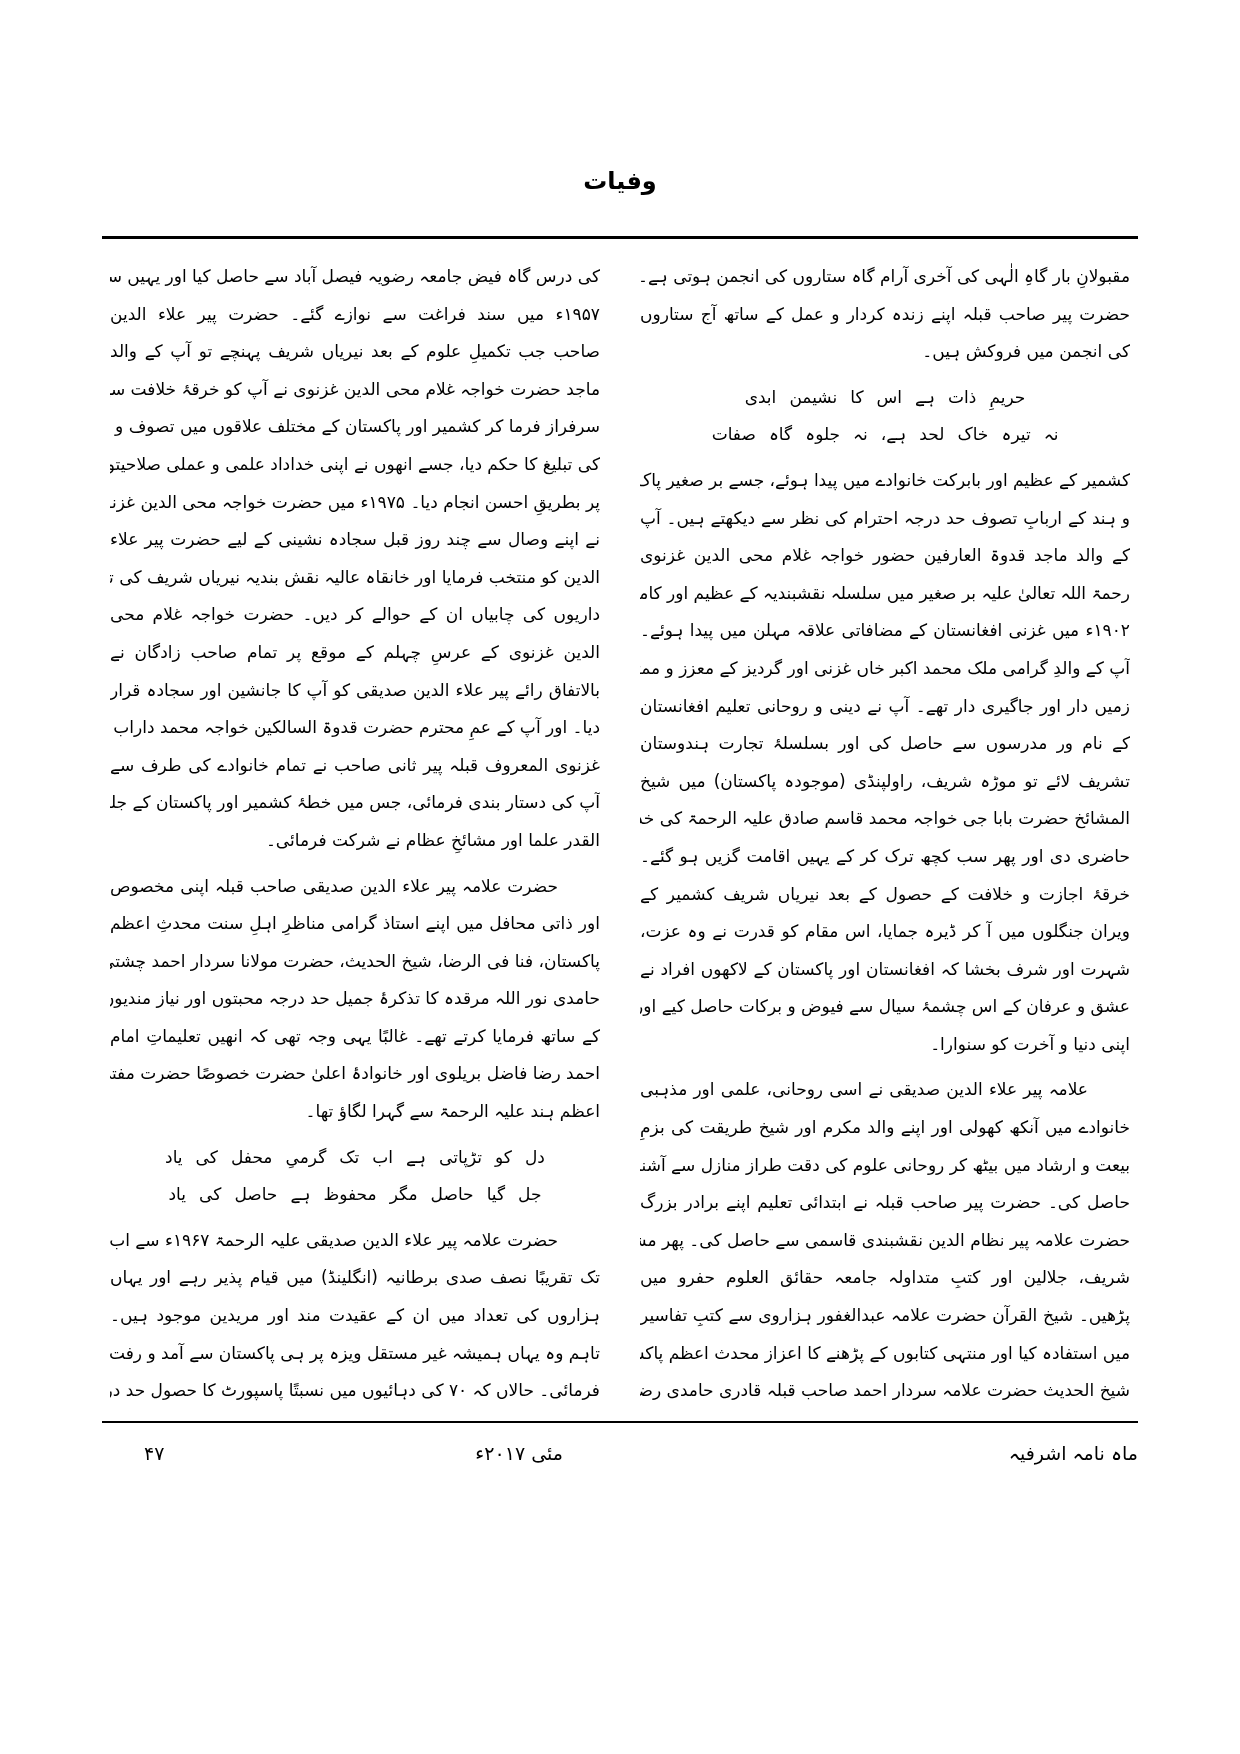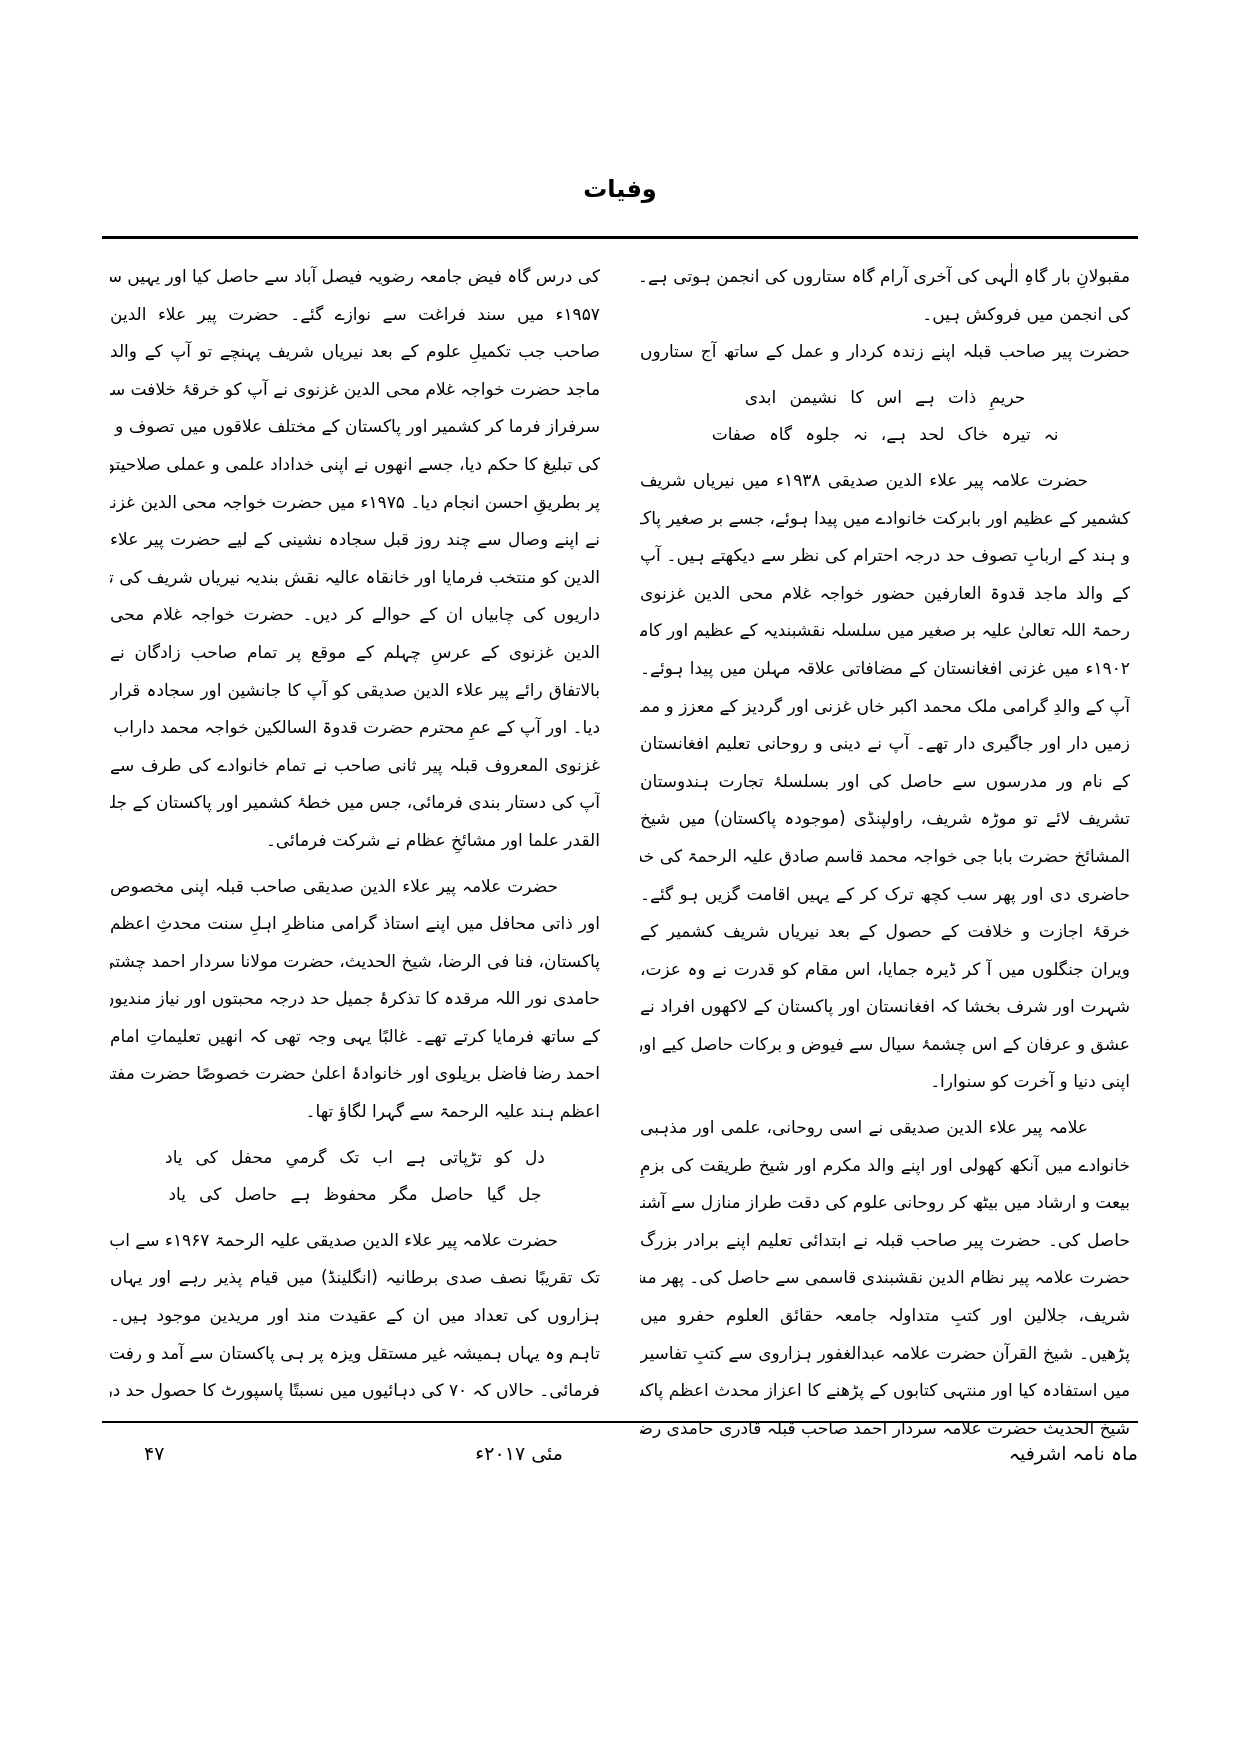--- a/index.html
+++ b/index.html
@@ -17,21 +17,21 @@
   }
   .page {
     position: absolute;
     inset: 0;
   }
   .header-title {
     position: absolute;
     top: 163px;
     left: 0;
     right: 0;
-    margin: 12px;
+    margin: 4px;
     text-align: center;
     font-size: 24px;
     font-weight: bold;
     direction: rtl;
   }
   .header-rule {
     position: absolute;
     top: 236px;
     left: 102px;
     right: 102px;
@@ -105,29 +105,28 @@
 <div class="page">
 
   <h1 class="header-title">وفیات</h1>
 
   <div class="header-rule"></div>
 
   <div class="columns">
     <div class="column">
         <div class="block block--para">
           <div class="line">مقبولانِ بار گاہِ الٰہی کی آخری آرام گاہ ستاروں کی انجمن ہوتی ہے۔</div>
+          <div class="line">حضرت پیر صاحب قبلہ اپنے زندہ کردار و عمل کے ساتھ آج ستاروں</div>
           <div class="line line--end">کی انجمن میں فروکش ہیں۔</div>
-          <div class="line">حضرت پیر صاحب قبلہ اپنے زندہ کردار و عمل کے ساتھ آج ستاروں</div>
         </div>
         <div class="block block--verse">
           <div class="line line--verse">حریمِ ذات ہے اس کا نشیمن ابدی</div>
           <div class="line line--verse">نہ تیرہ خاک لحد ہے، نہ جلوہ گاہ صفات</div>
         </div>
         <div class="block block--para">
-          <div class="line line--indent">حضرت علامہ پیر علاء الدین صدیقی ۱۹۳۸ء میں نیریاں شریف</div>
           <div class="line">کشمیر کے عظیم اور بابرکت خانوادے میں پیدا ہوئے، جسے بر صغیر پاک</div>
           <div class="line">و ہند کے اربابِ تصوف حد درجہ احترام کی نظر سے دیکھتے ہیں۔ آپ</div>
           <div class="line">کے والد ماجد قدوۃ العارفین حضور خواجہ غلام محی الدین غزنوی</div>
           <div class="line">رحمۃ اللہ تعالیٰ علیہ بر صغیر میں سلسلہ نقشبندیہ کے عظیم اور کامل بزرگ تھے۔ جو</div>
           <div class="line">۱۹۰۲ء میں غزنی افغانستان کے مضافاتی علاقہ مہلن میں پیدا ہوئے۔</div>
           <div class="line">آپ کے والدِ گرامی ملک محمد اکبر خاں غزنی اور گردیز کے معزز و ممتاز</div>
           <div class="line">زمیں دار اور جاگیری دار تھے۔ آپ نے دینی و روحانی تعلیم افغانستان</div>
           <div class="line">کے نام ور مدرسوں سے حاصل کی اور بسلسلۂ تجارت ہندوستان</div>
           <div class="line">تشریف لائے تو موڑہ شریف، راولپنڈی (موجودہ پاکستان) میں شیخ</div>
           <div class="line">المشائخ حضرت بابا جی خواجہ محمد قاسم صادق علیہ الرحمۃ کی خدمت میں</div>

